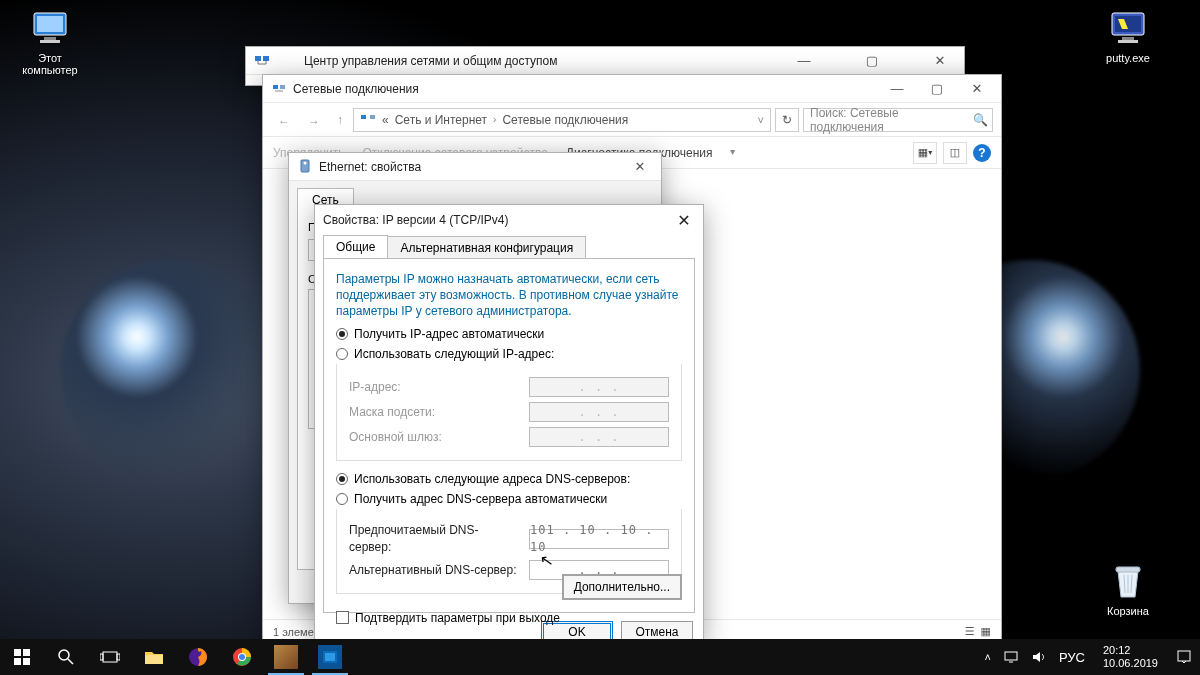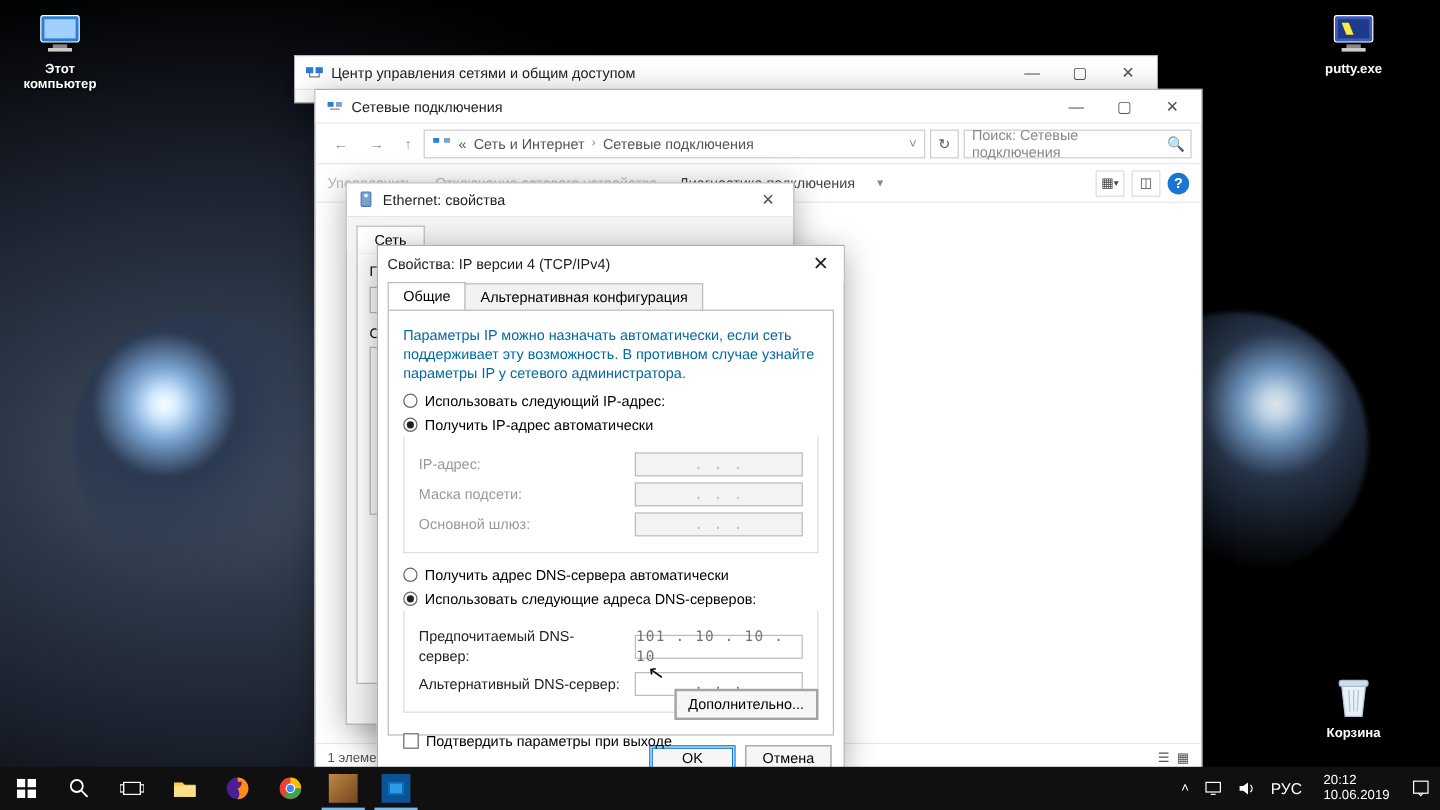--- a/index.html
+++ b/index.html
@@ -1,33 +1,33 @@
 <!DOCTYPE html>
 <html><head>
 <meta charset="utf-8">
 <style>
   * { box-sizing: border-box; margin: 0; padding: 0; font-family: "Segoe UI", Tahoma, sans-serif; }
   body { width: 1200px; height: 675px; overflow: hidden; position: relative; background: #1a1a1a; }
   .wallpaper { position: absolute; inset: 0; background: radial-gradient(ellipse 600px 400px at 180px 380px, #4a5568 0%, #2d3748 30%, #1a202c 60%, #000 100%); }
   .wallpaper::before { content:""; position:absolute; left:60px; top:260px; width:220px; height:220px; border-radius:50%; background: radial-gradient(circle at 35% 35%, #fff 0%, #cfe9ff 6%, #7aa3d0 15%, #2a3950 30%, rgba(0,0,0,0) 70%); filter: blur(2px); }
   .wallpaper::after { content:""; position:absolute; right:60px; top:260px; width:220px; height:220px; border-radius:50%; background: radial-gradient(circle at 65% 35%, #fff 0%, #cfe9ff 6%, #7aa3d0 15%, #2a3950 30%, rgba(0,0,0,0) 70%); filter: blur(2px); opacity:.9; }
 
-  .desktop-icon { position: absolute; width: 80px; text-align: center; color: #fff; font-size: 11px; text-shadow: 1px 1px 2px #000; cursor: pointer; font-weight: bold; }
+  .desktop-icon { position: absolute; width: 80px; text-align: center; color: #fff; font-size: 11px; text-shadow: 1px 1px 2px #000; cursor: pointer; }
   .desktop-icon .ic { width: 40px; height: 40px; margin: 0 auto 4px; display: flex; align-items: center; justify-content: center; }
   .ic-pc svg, .ic-putty svg, .ic-trash svg { filter: drop-shadow(0 1px 1px rgba(0,0,0,.5)); }
 
   .win { position: absolute; background: #fff; border: 1px solid #b0b0b0; box-shadow: 0 5px 25px rgba(0,0,0,.35); }
   .titlebar { height: 28px; background: #fff; display: flex; align-items: center; padding: 0 4px 0 8px; font-size: 12px; color: #222; border-bottom: 1px solid #e6e6e6; }
   .titlebar .t-icon { width: 16px; height: 16px; margin-right: 6px; display:flex; align-items:center; justify-content:center; }
   .titlebar .spacer { flex: 1; }
   .wbtn { width: 40px; height: 28px; display: flex; align-items: center; justify-content: center; font-size: 13px; color: #555; }
 
   
   #w-center { left: 245px; top: 46px; width: 720px; height: 40px; }
-  #w-center .titlebar { background:#fff; }
+  #w-center .titlebar { background:#fff;gap:28px; }
 
   
   #w-conn { left: 262px; top: 74px; width: 740px; height: 570px; }
   .addrbar { height: 34px; border-bottom: 1px solid #e8e8e8; display:flex; align-items:center; padding:0 8px; gap:4px; font-size:12px; color:#555; }
   .nav-ar { width:26px; height:26px; border-radius:3px; display:flex; align-items:center; justify-content:center; color:#999; }
   .crumbbox { flex:1; height:24px; border:1px solid #ccc; display:flex; align-items:center; padding:0 6px; gap:6px; }
   .crumbbox .sep { color:#888; font-size:10px; }
   .refresh { width:24px; height:24px; border:1px solid #ccc; display:flex; align-items:center; justify-content:center; }
   .searchbox { width:190px; height:24px; border:1px solid #ccc; padding:0 18px 0 6px; font-size:12px; color:#888; position:relative; display:flex; align-items:center; }
   .cmdbar { height:32px; border-bottom:1px solid #e8e8e8; display:flex; align-items:center; padding:0 10px; gap:18px; font-size:12px; color:#444; }
@@ -236,49 +236,49 @@
     <div class="dlg-close">✕</div>
   </div>
   <div class="tabstrip">
     <div class="tab2">Общие</div>
     <div class="tab2 inactive">Альтернативная конфигурация</div>
   </div>
   <div class="body4">
     <div class="intro">Параметры IP можно назначать автоматически, если сеть поддерживает эту возможность. В противном случае узнайте параметры IP у сетевого администратора.</div>
 
     <div class="radio-row">
+      <span class="radio sel"></span>
+      <span>Получить IP-адрес автоматически</span>
+    </div>
+    <div class="radio-row">
       <span class="radio"></span>
       <span>Использовать следующий IP-адрес:</span>
-    </div>
-    <div class="radio-row">
-      <span class="radio sel"></span>
-      <span>Получить IP-адрес автоматически</span>
     </div>
     <div class="fieldgroup">
       <div class="fieldrow">
           <label>IP-адрес:</label>
           <div class="ipbox disabled">.   .   .</div>
         </div>
       <div class="fieldrow">
           <label>Маска подсети:</label>
           <div class="ipbox disabled">.   .   .</div>
         </div>
       <div class="fieldrow">
           <label>Основной шлюз:</label>
           <div class="ipbox disabled">.   .   .</div>
         </div>
     </div>
 
     <div class="radio-row">
+      <span class="radio sel"></span>
+      <span>Использовать следующие адреса DNS-серверов:</span>
+    </div>
+    <div class="radio-row">
       <span class="radio"></span>
       <span>Получить адрес DNS-сервера автоматически</span>
-    </div>
-    <div class="radio-row">
-      <span class="radio sel"></span>
-      <span>Использовать следующие адреса DNS-серверов:</span>
     </div>
     <div class="fieldgroup">
       <div class="fieldrow enabled">
           <label>Предпочитаемый DNS-сервер:</label>
           <div class="ipbox">101 . 10 . 10 . 10</div>
         </div>
       <div class="fieldrow enabled">
           <label>Альтернативный DNS-сервер:</label>
           <div class="ipbox">.   .   .</div>
         </div>

